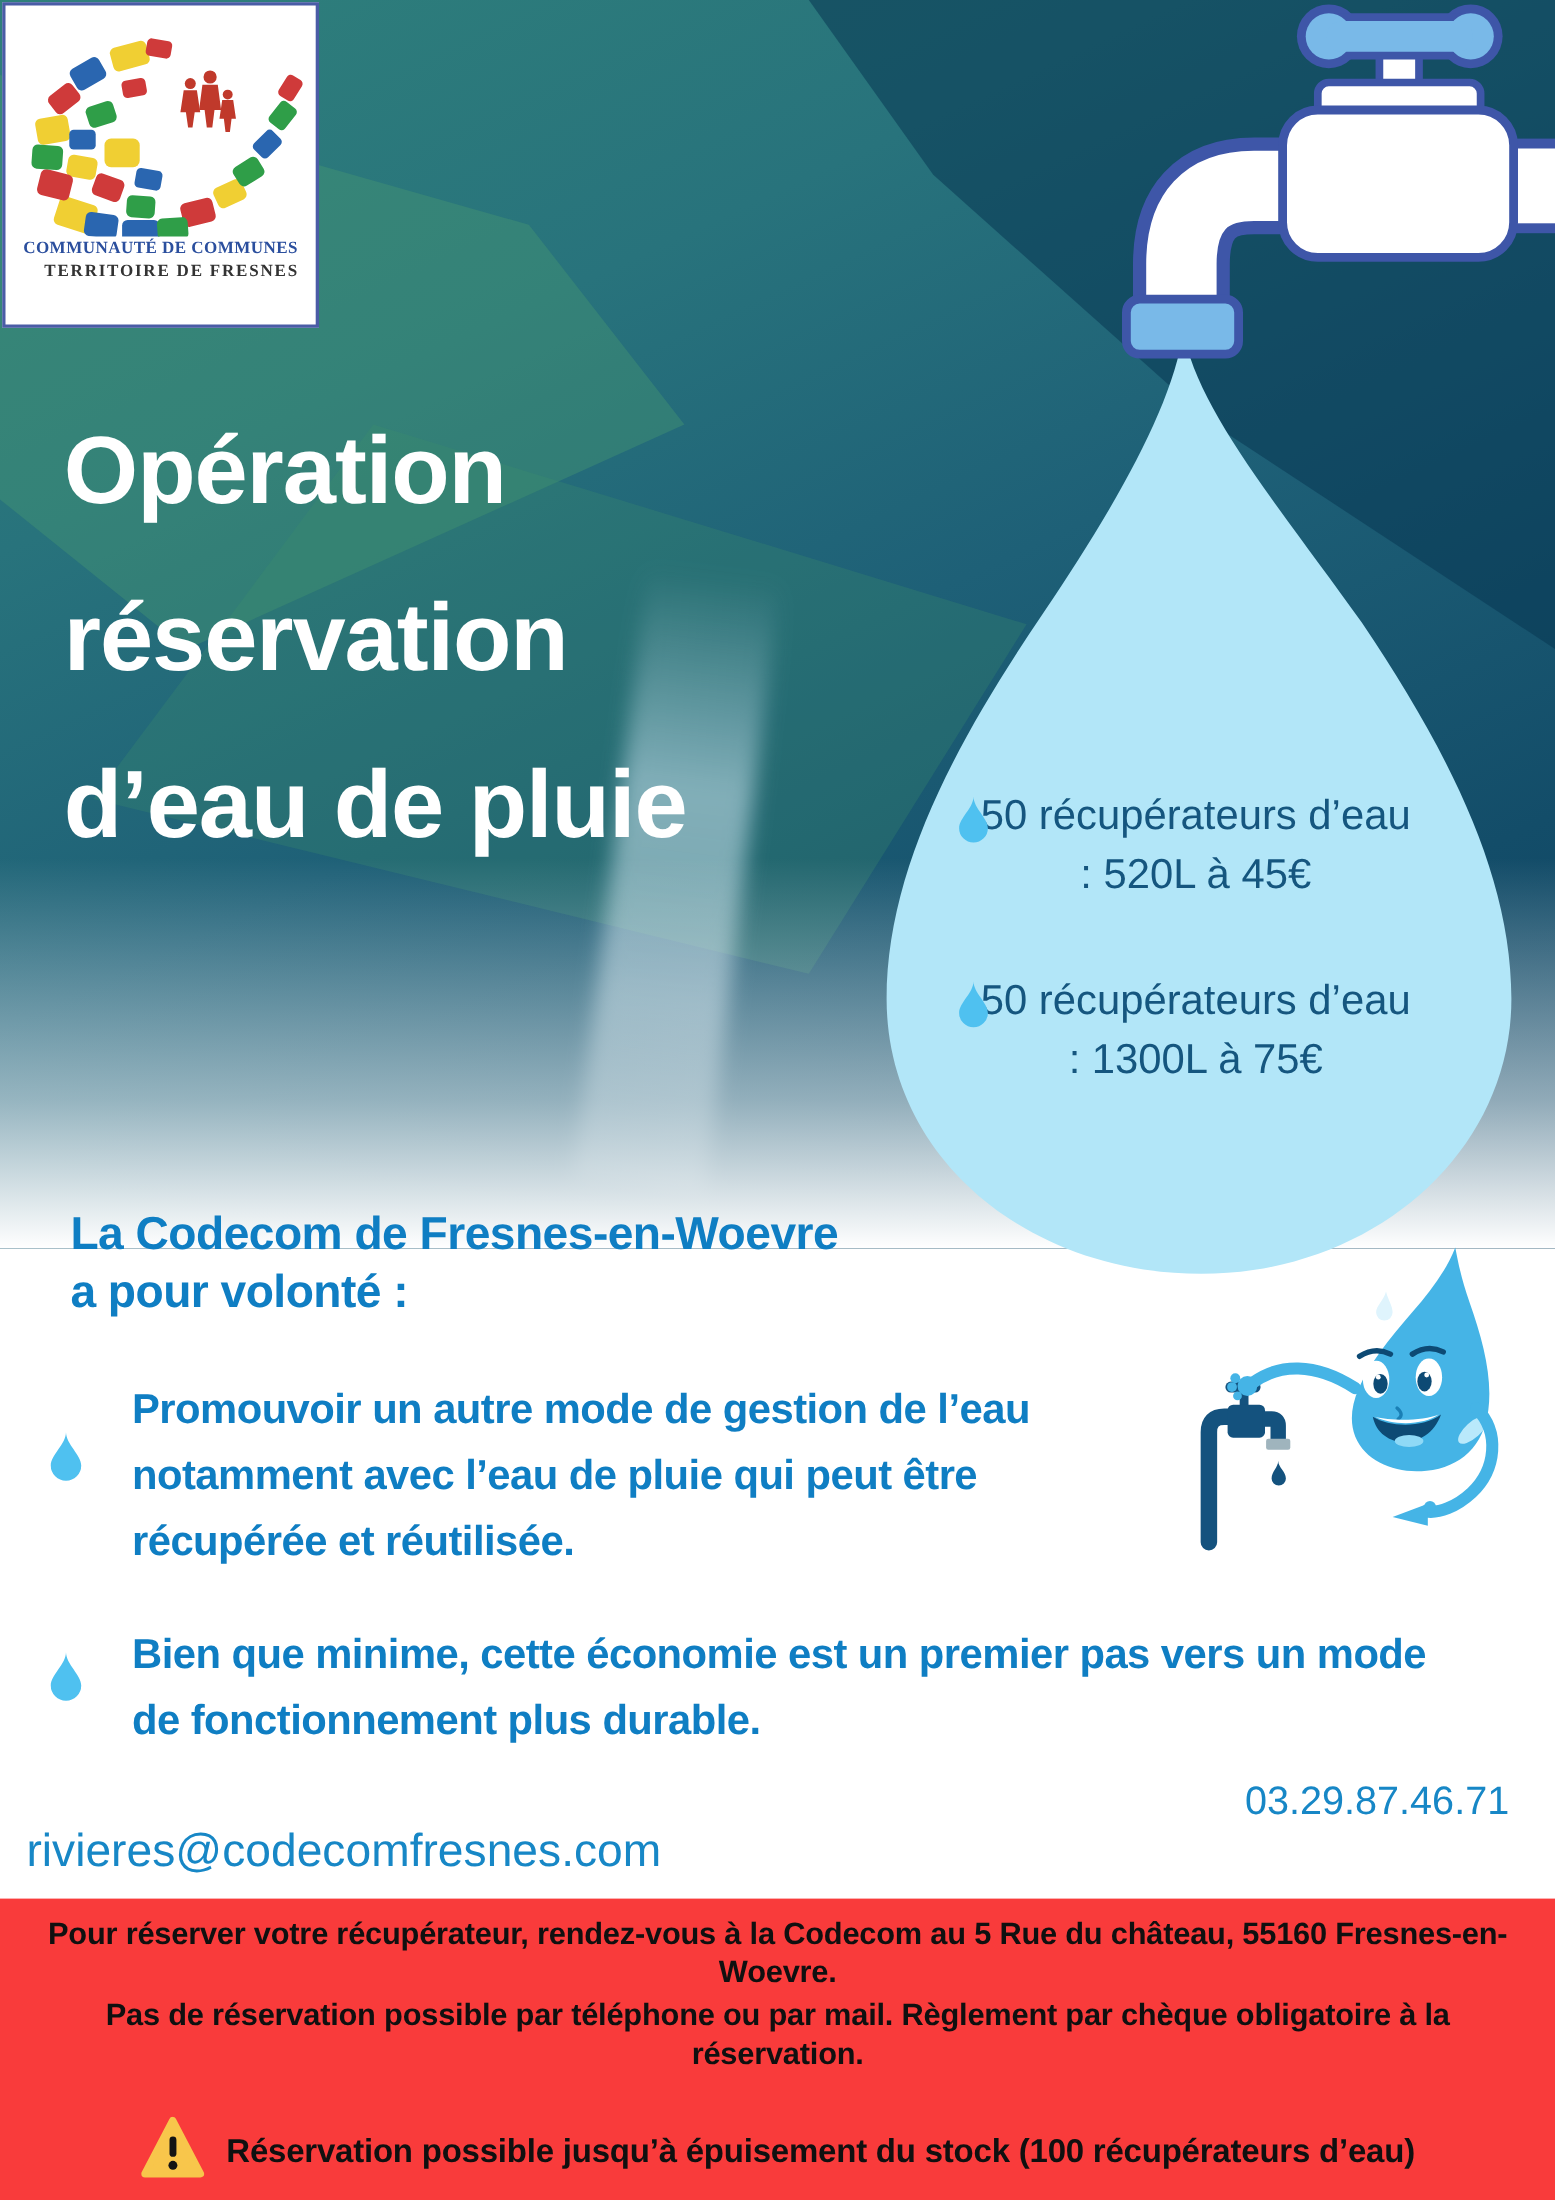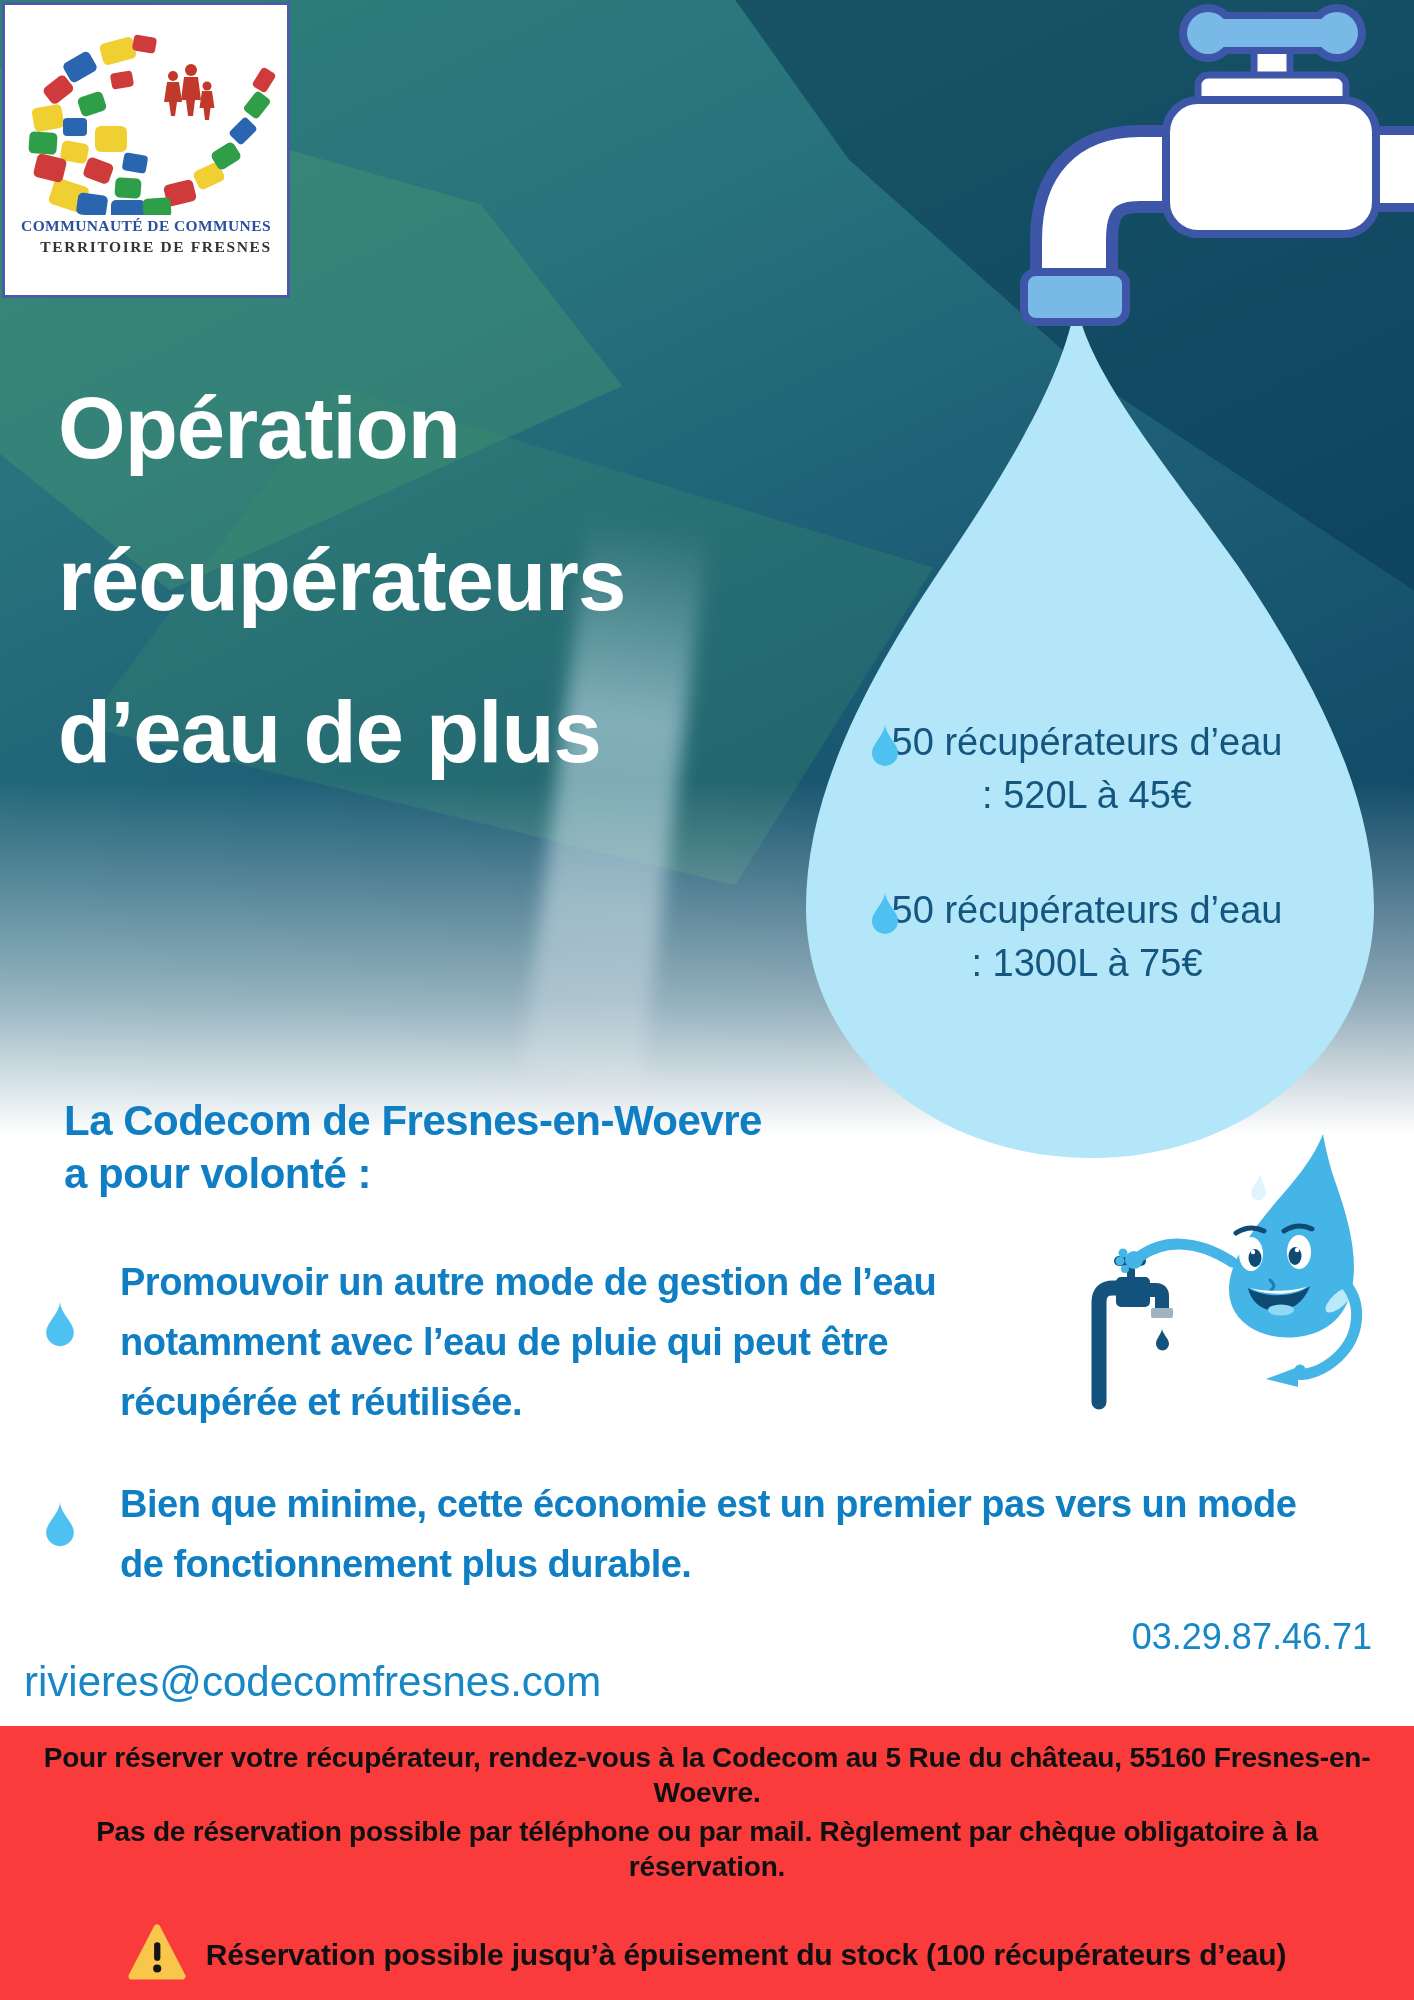--- a/index.html
+++ b/index.html
@@ -156,22 +156,22 @@
         <circle cx="192" cy="72" r="4.5"></circle>
           <path d="M187 77 h10 l2.5 17 h-4 l-1.5 12 h-4 l-1.5 -12 h-4 Z"></path>
       </g>
     </svg>
     <div class="logo-l1">COMMUNAUTÉ DE COMMUNES</div>
     <div class="logo-l2">TERRITOIRE DE FRESNES</div>
   </div>
 
   <h1 class="title" style="margin:0;">
     <span>Opération</span><br>
-    <span>récupérateurs</span><br>
-    <span>d’eau de plus</span>
+    <span>réservation</span><br>
+    <span>d’eau de pluie</span>
   </h1>
 
   <div class="offers">
     <div class="offer">
       <span class="drop-ico">
         <svg width="34" height="46" viewBox="0 0 26 34">
             <path fill="#4fc1f0" d="M13 1 C13 9 3 16 3 23 a10 10 0 0 0 20 0 C23 16 13 9 13 1 Z"></path>
           </svg>
       </span>
       <div class="offer-text">50 récupérateurs d’eau : 520L à 45€</div>

